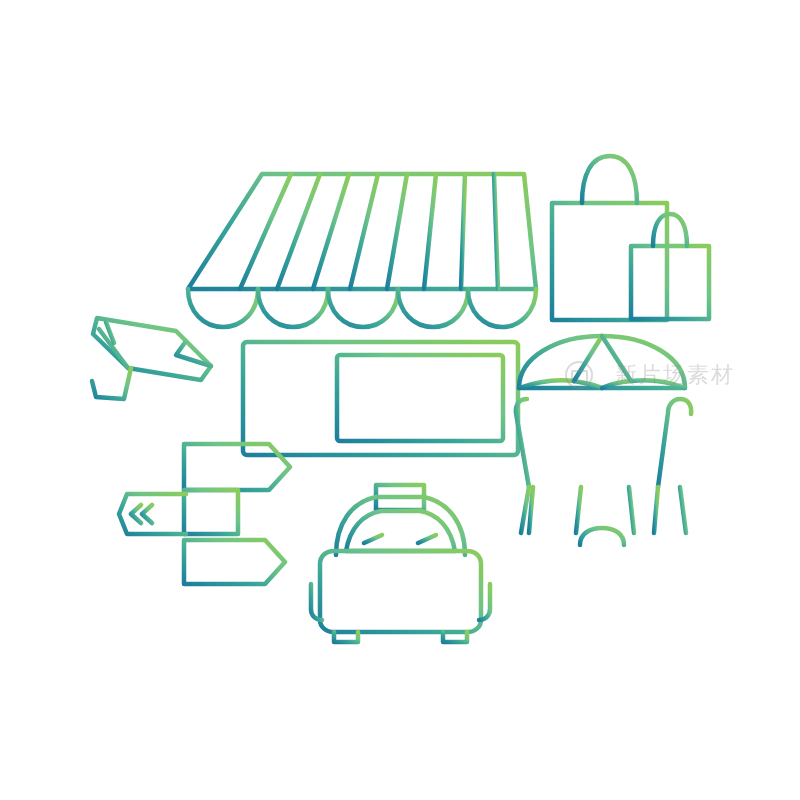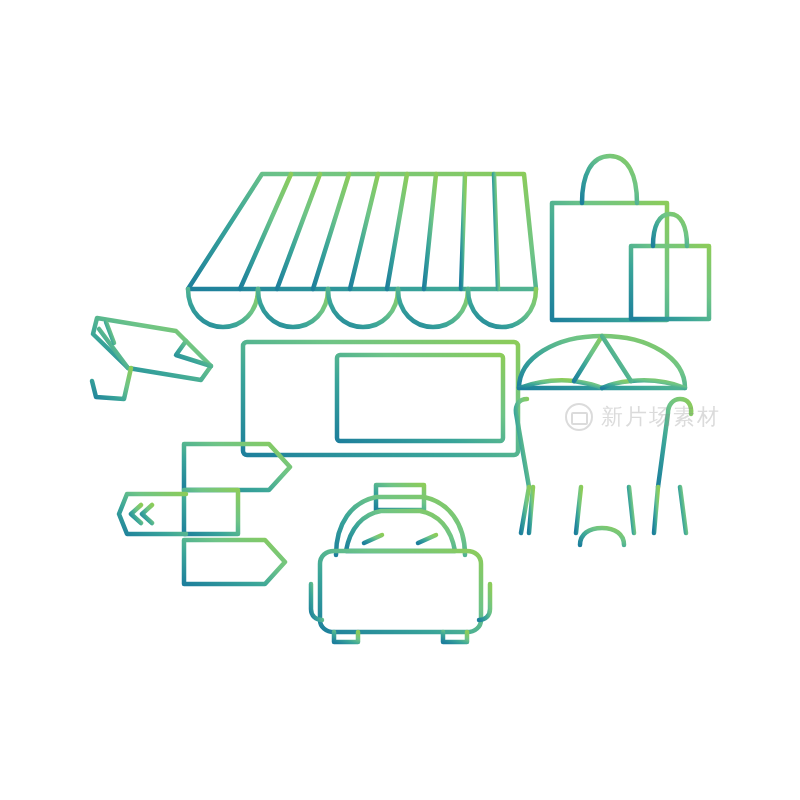--- a/index.html
+++ b/index.html
@@ -18,24 +18,24 @@
     width: 800px;
     height: 800px;
     background: #ffffff;
   }
   #illustration-canvas svg {
     display: block;
   }
   .watermark {
     position: absolute;
     left: 565px;
-    top: 402px;
+    top: 360px;
     display: flex;
     align-items: center;
-    gap: 8px;
+    gap: 22px;
     opacity: 0.30;
     pointer-events: none;
   }
   .watermark-text {
     font-family: "DejaVu Sans", sans-serif;
     font-size: 22px;
     letter-spacing: 2px;
     color: #8a8a8a;
     white-space: nowrap;
   }

